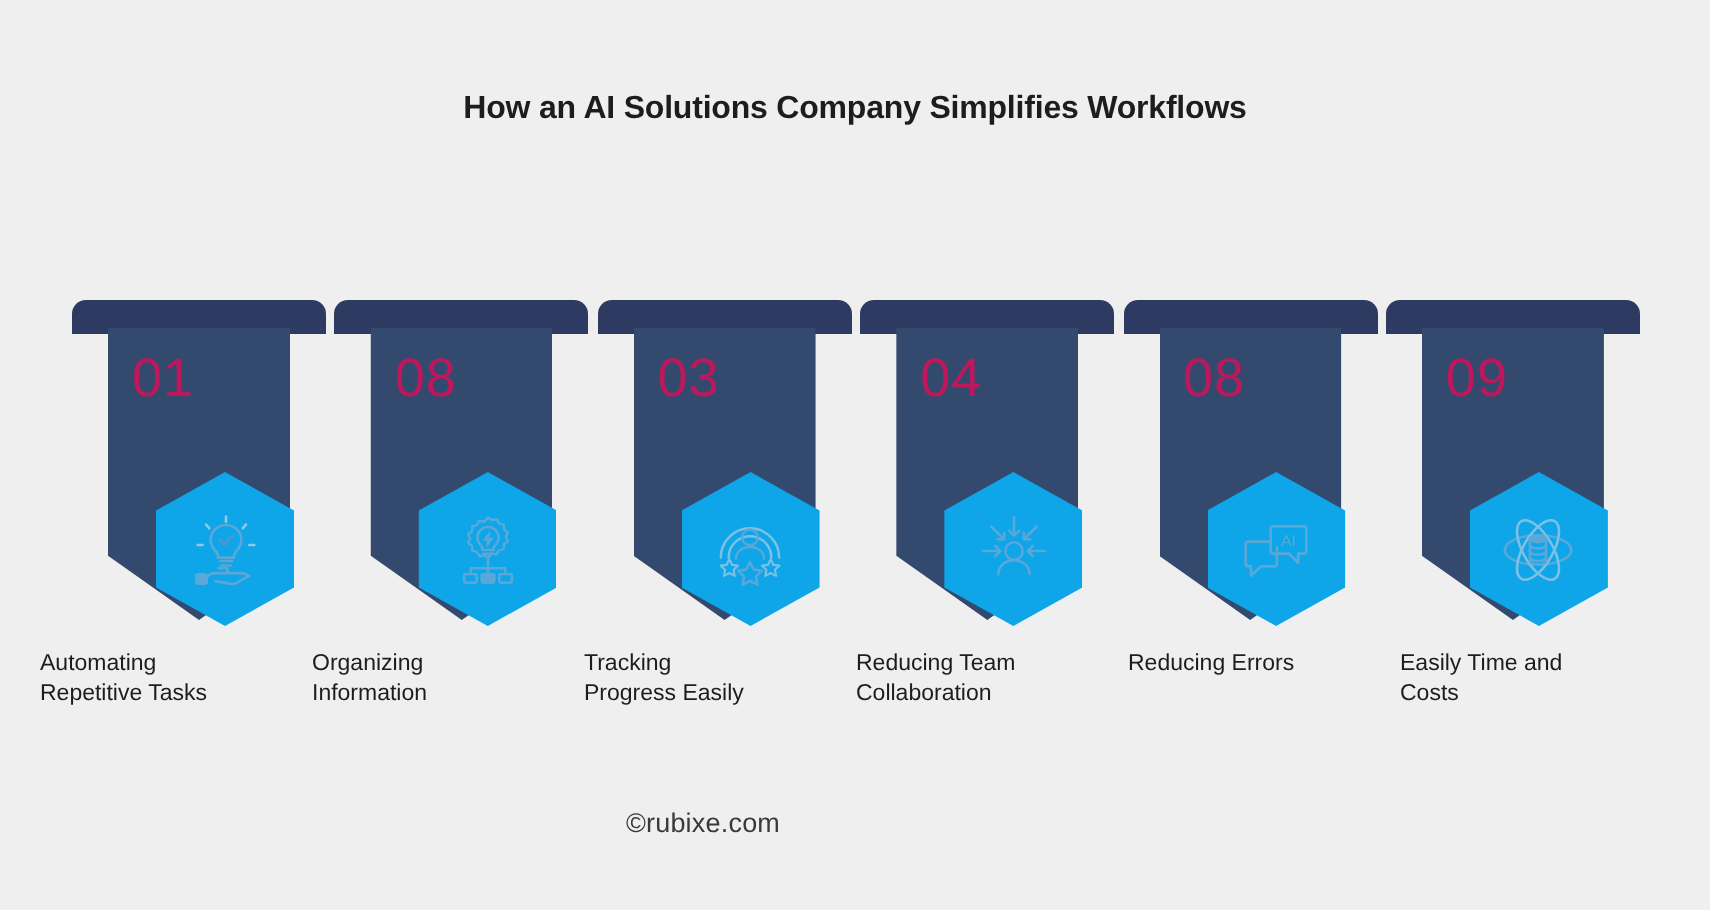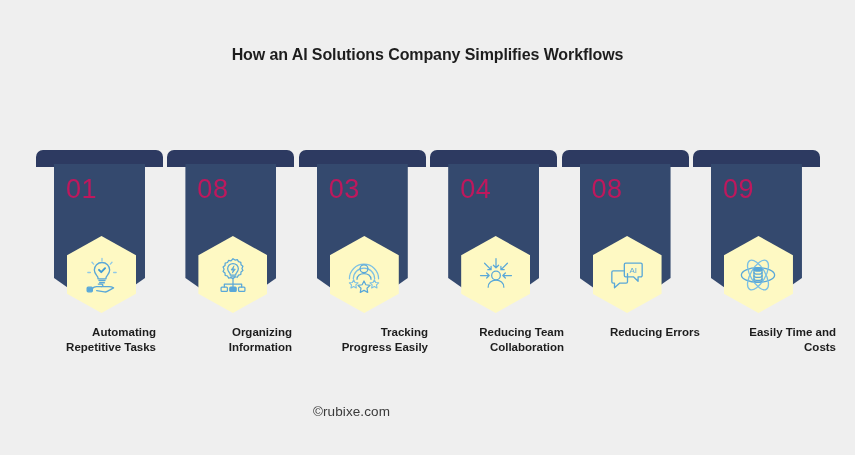--- a/index.html
+++ b/index.html
@@ -85,24 +85,24 @@
     font-size: 27px;
     font-weight: 400;
     letter-spacing: 0.5px;
     z-index: 3;
   }
 
   
   .hex {
     position: absolute;
     top: 86px;
-    left: 31px;
+    left: 42px;
     width: 69px;
     height: 77px;
-    background: #fef9c3;
+    background: #0ea5e9;
     clip-path: polygon(50% 0%, 100% 25%, 100% 75%, 50% 100%, 0% 75%, 0% 25%);
     z-index: 4;
     display: flex;
     align-items: center;
     justify-content: center;
   }
   .hex svg {
     display: block;
   }
 
@@ -110,23 +110,23 @@
   .captions {
     position: absolute;
     top: 325px;
     left: 20px;
     width: 816px;
     display: flex;
     justify-content: space-between;
   }
   .caption {
     width: 136px;
-    text-align: right;
+    text-align: left;
     font-size: 11.5px;
-    font-weight: bold;
+    font-weight: normal;
     color: #1d1d1d;
     line-height: 1.32;
   }
 
   
   .footer {
     position: absolute;
     top: 404px;
     left: 0;
     width: 703px;

